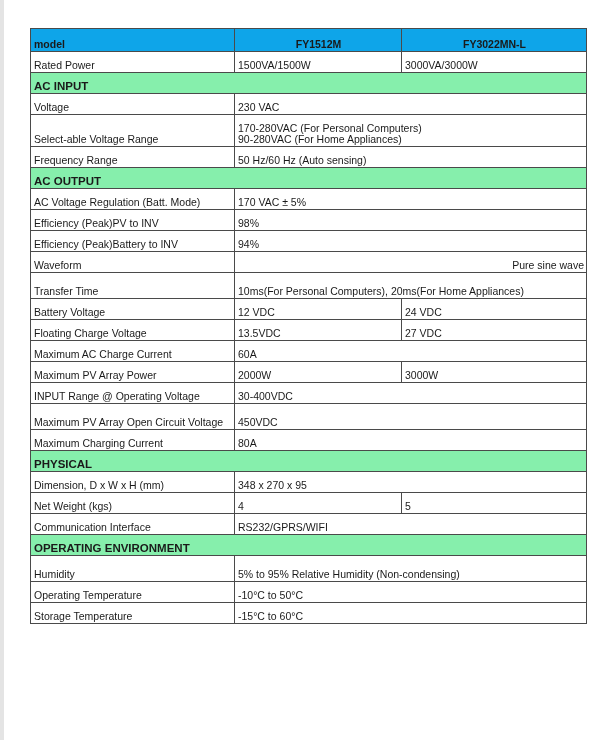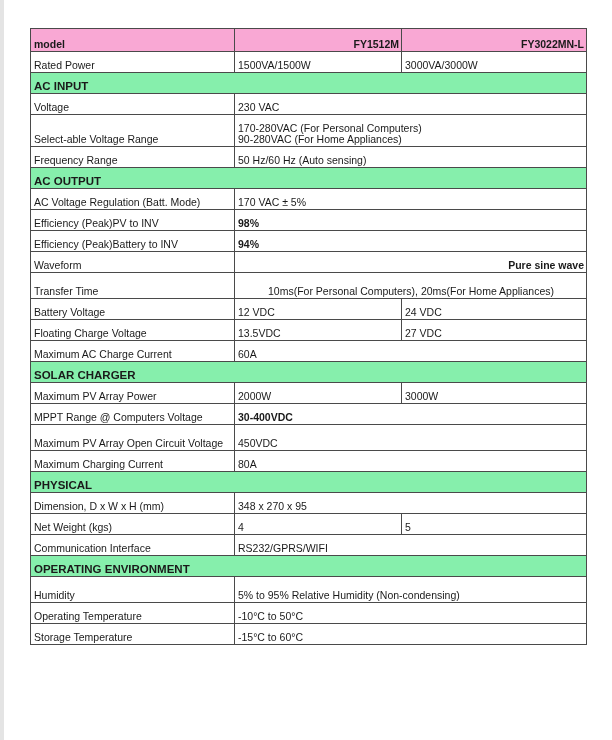--- a/index.html
+++ b/index.html
@@ -11,27 +11,27 @@
   table.spec {
     position: absolute; left: 30px; top: 28px; width: 556px;
     border-collapse: collapse; table-layout: fixed;
     font-size: 10.5px;
   }
   table.spec td {
     border: 1.5px solid #4a4a4a; padding: 0 2px 1px 3px; height: 19px;
     vertical-align: bottom; line-height: 11px; overflow: hidden; white-space: nowrap;
   }
   col.c1 { width: 204px; } col.c2 { width: 167px; } col.c3 { width: 185px; }
-  tr.head td { background: #f9a8d4; font-weight: bold; height: 21px; }
-  tr.head td.v { text-align: right; }
+  tr.head td { background: #0ea5e9; font-weight: bold; height: 21px; }
+  tr.head td.v { text-align: center; }
   tr.section td { background: #86efac; font-weight: bold; font-size: 11.5px; height: 19px; }
   td.v { text-align: left; }
-  td.bold { font-weight: bold; }
+  td.bold { font-weight: normal; }
   td.left-ish { text-align: right; padding-left: 40px; }
-  td.left-edge { text-align: center; padding-left: 2px; }
+  td.left-edge { text-align: left; padding-left: 2px; }
   tr.tall td { height: 30px; }
   tr.tall3 td { height: 24px; }
   td.two { white-space: normal; line-height: 12px; }
   td.vtop { vertical-align: top; padding-top: 2px; }
 </style>
 </head>
 <body>
 
 <div class="edge"></div>
 
@@ -104,30 +104,27 @@
     <tr>
       <td>Floating Charge Voltage</td>
       <td class="v">13.5VDC</td>
       <td class="v">27 VDC</td>
     </tr>
     <tr>
       <td>Maximum AC Charge Current</td>
       <td colspan="2" class="v">60A</td>
     </tr>
 
-    <tr class="section">
-      <td colspan="3">SOLAR CHARGER</td>
-    </tr>
     <tr>
       <td>Maximum PV Array Power</td>
       <td class="v">2000W</td>
       <td class="v">3000W</td>
     </tr>
     <tr>
-      <td>MPPT Range @ Computers Voltage</td>
+      <td>INPUT Range @ Operating Voltage</td>
       <td colspan="2" class="v bold vtop">30-400VDC</td>
     </tr>
     <tr class="tall3">
       <td class="two">Maximum PV Array Open Circuit Voltage</td>
       <td colspan="2" class="v">450VDC</td>
     </tr>
     <tr>
       <td>Maximum Charging Current</td>
       <td colspan="2" class="v">80A</td>
     </tr>

